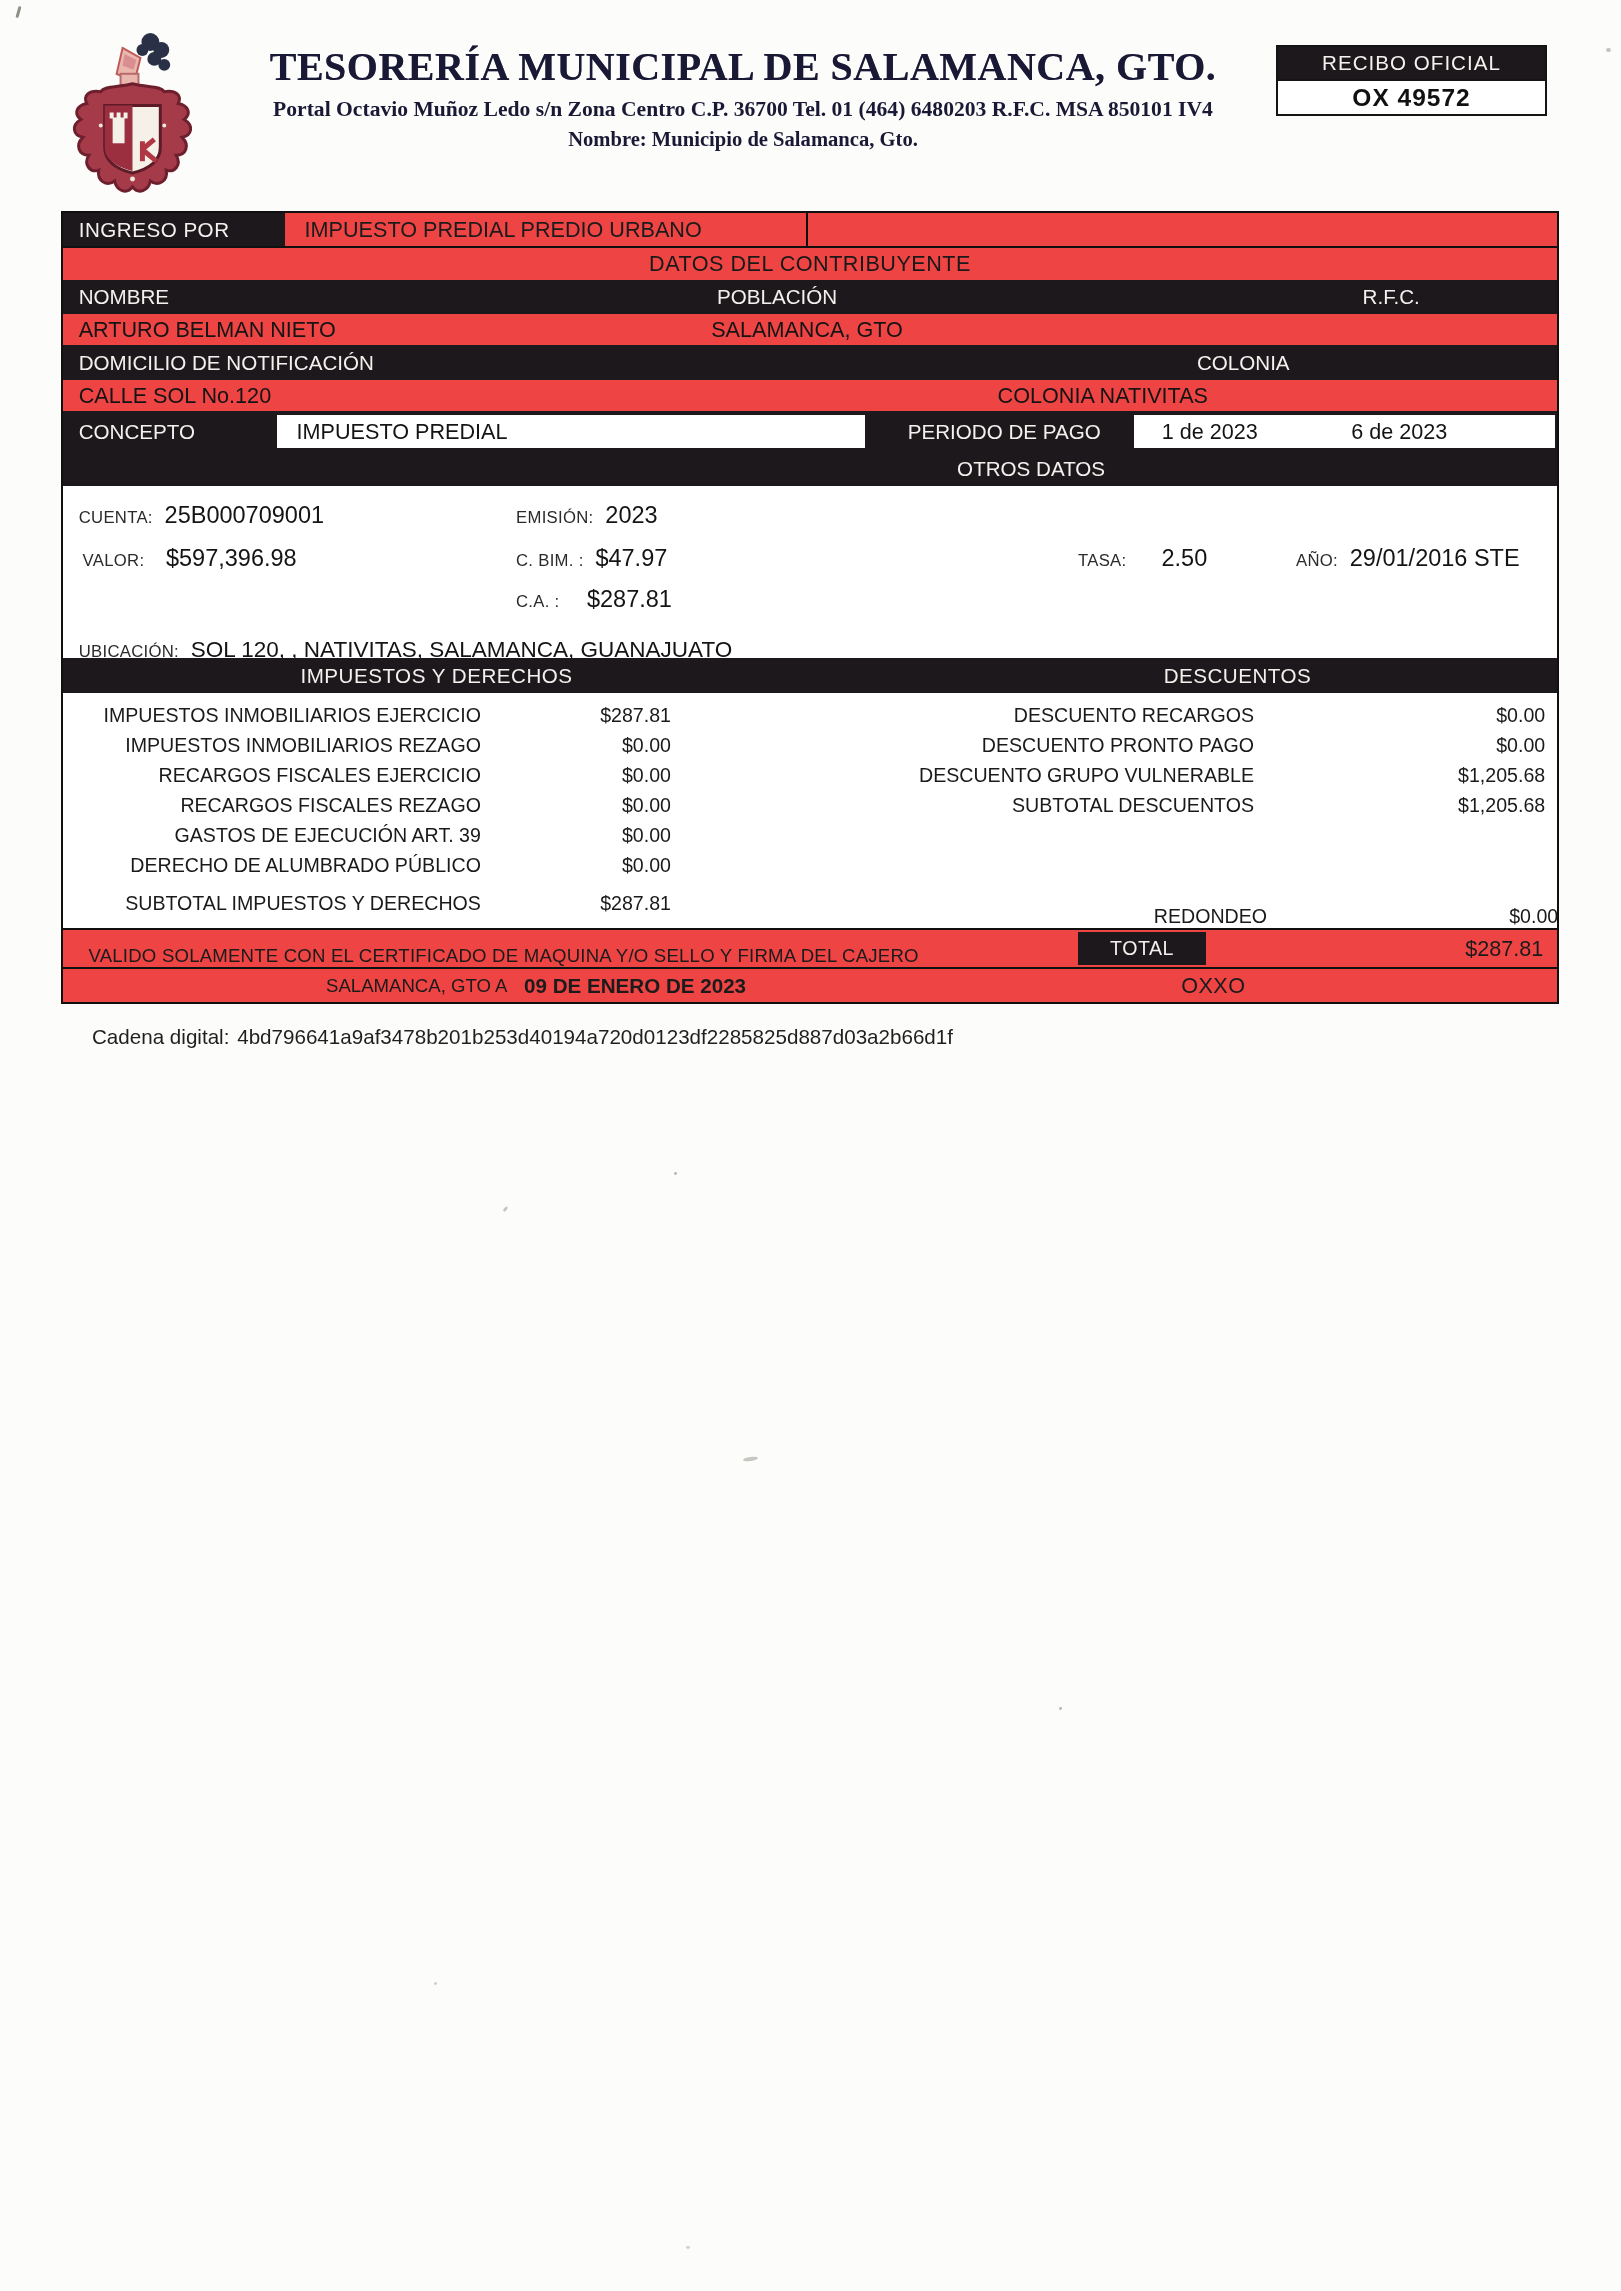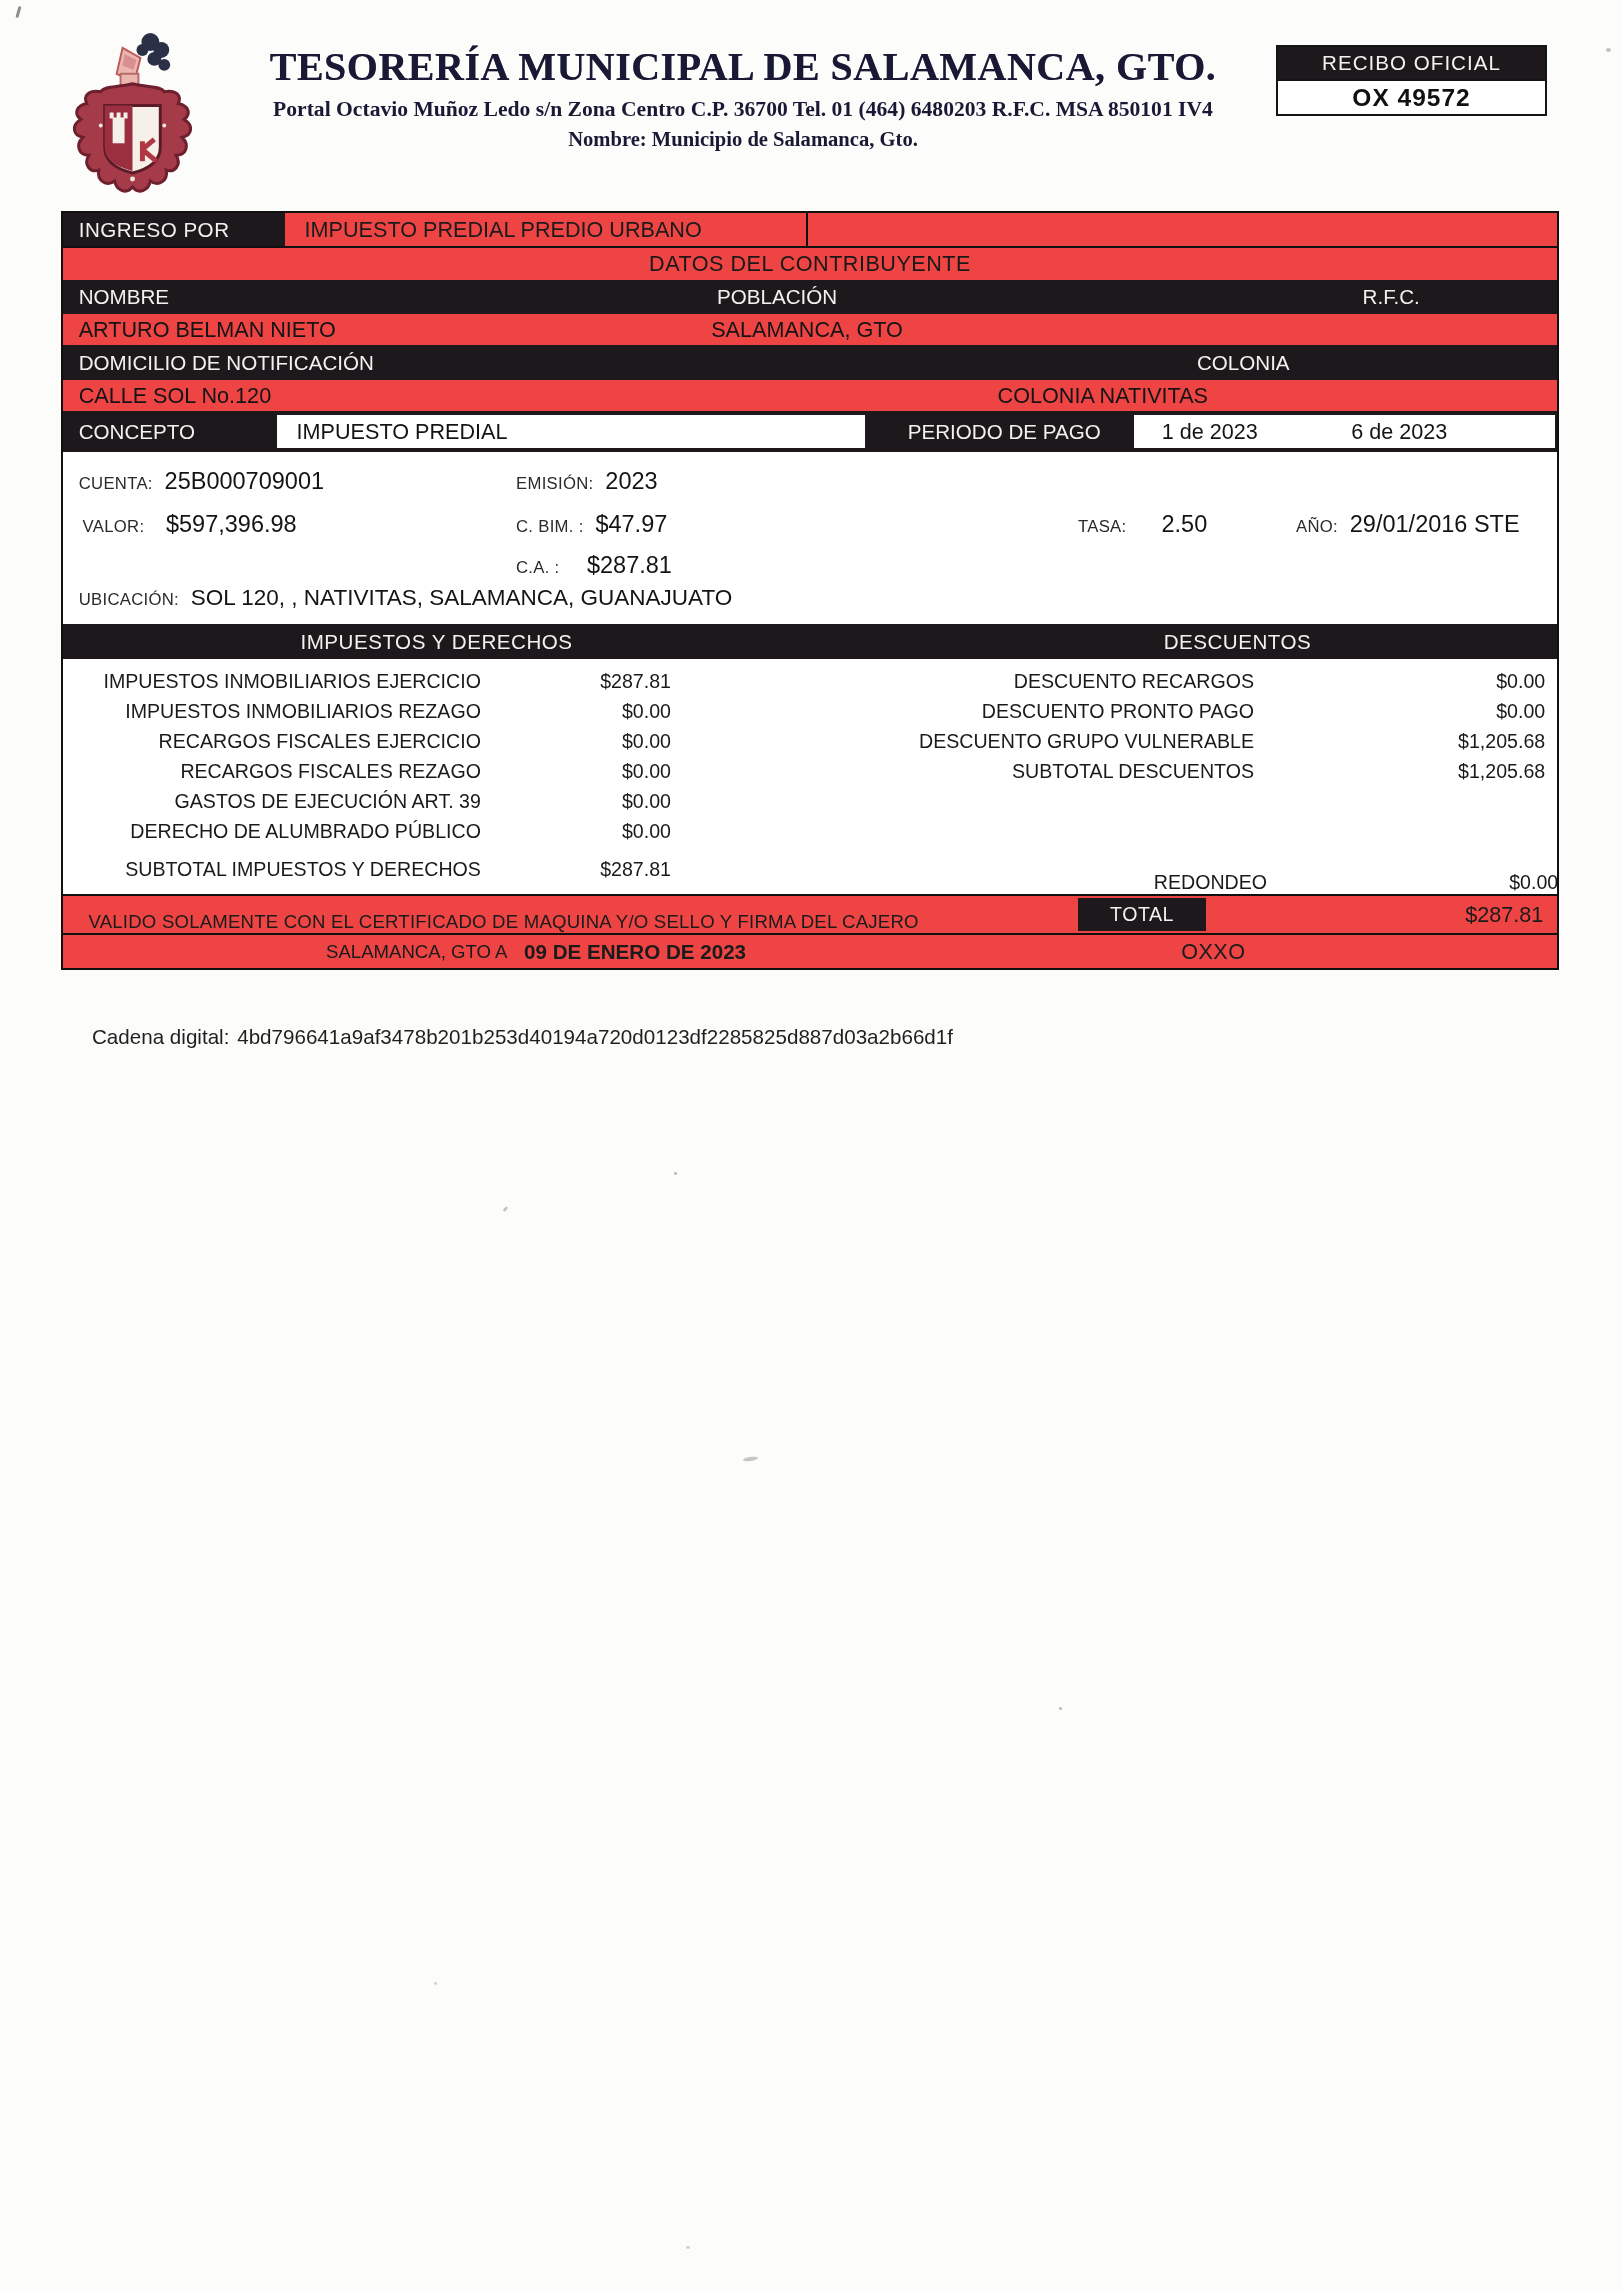--- a/index.html
+++ b/index.html
@@ -206,20 +206,23 @@
       <div class="inset box1">
         <span>IMPUESTO PREDIAL</span>
       </div>
       <span class="at ctr" style="left:63%">PERIODO DE PAGO</span>
       <div class="inset box2">
         <span class="at ctr" style="left:18%">1 de 2023</span>
         <span class="at ctr" style="left:63%">6 de 2023</span>
       </div>
     </div>
 
+    <div class="bar r8">
+      <span class="at ctr" style="left:64.8%">OTROS DATOS</span>
+    </div>
 
     <div class="r9">
       <div class="kv" style="left:15.7px;top:15.7px">
         <span class="k">CUENTA:</span>
         <span class="v">25B000709001</span>
       </div>
       <div class="kv" style="left:453px;top:15.7px">
         <span class="k">EMISIÓN:</span>
         <span class="v">2023</span>
       </div>
@@ -236,21 +239,21 @@
         <span class="v" style="margin-left:35px">2.50</span>
       </div>
       <div class="kv" style="left:1233px;top:59px">
         <span class="k">AÑO:</span>
         <span class="v">29/01/2016 STE</span>
       </div>
       <div class="kv" style="left:453px;top:100px">
         <span class="k">C.A. :</span>
         <span class="v" style="margin-left:27.4px">$287.81</span>
       </div>
-      <div class="kv" style="left:15.7px;top:133px">
+      <div class="kv" style="left:15.7px;top:151px">
         <span class="k">UBICACIÓN:</span>
         <span class="v" style="font-size:22.5px">SOL 120, , NATIVITAS, SALAMANCA, GUANAJUATO</span>
       </div>
     </div>
 
     <div class="bar r10">
       <div class="half">
           <span>IMPUESTOS Y DERECHOS</span>
         </div>
       <div class="half right">

